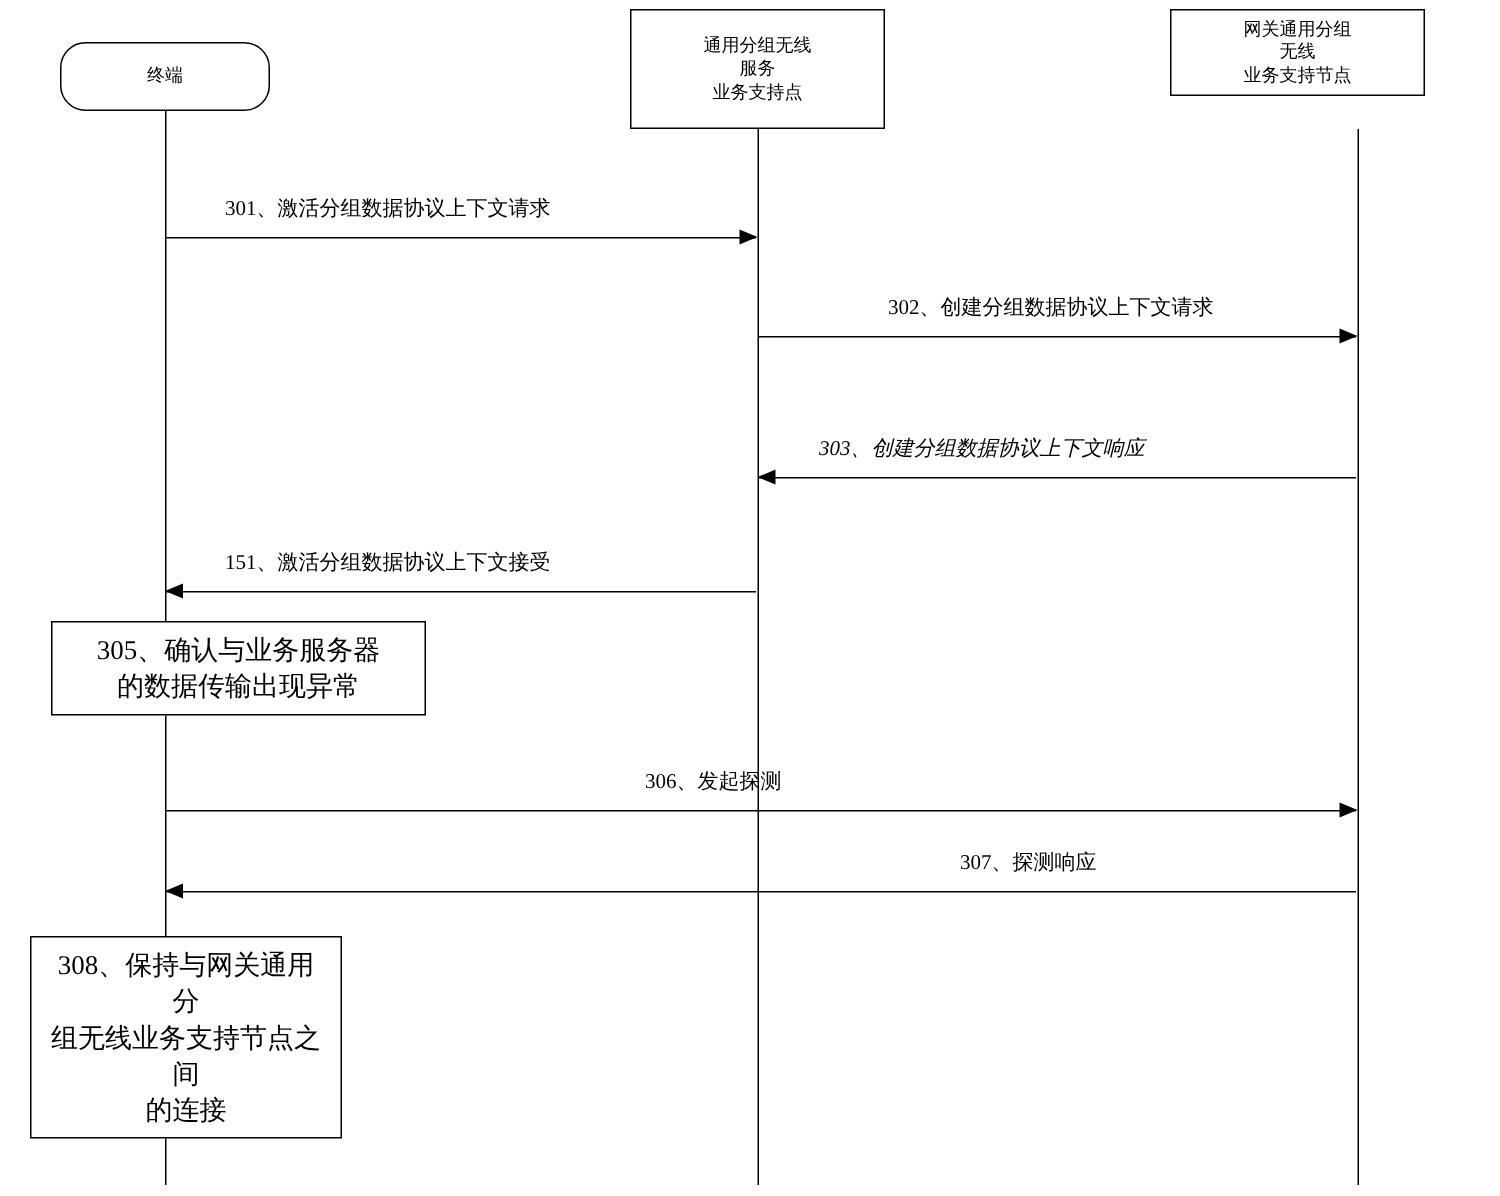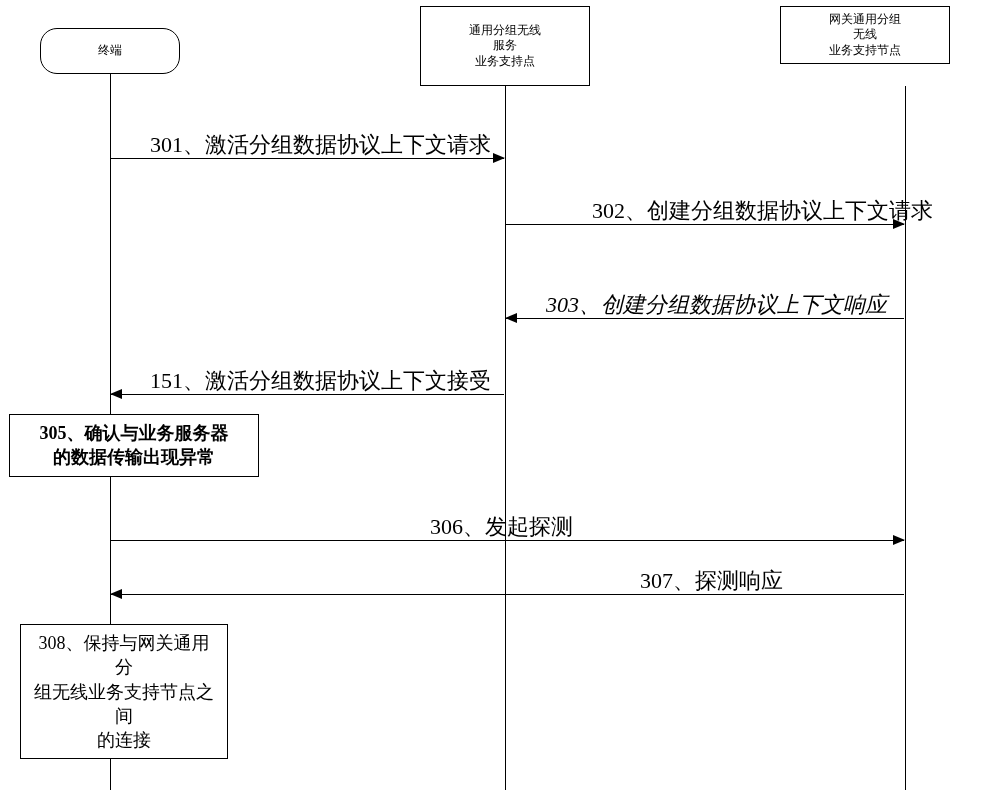--- a/index.html
+++ b/index.html
@@ -48,21 +48,21 @@
     content: "";
     position: absolute;
     left: -1px;
     top: -6px;
     border-right: 12px solid #000;
     border-top: 5px solid transparent;
     border-bottom: 5px solid transparent;
   }
   .msg-label {
     position: absolute;
-    font-size: 22px;
+    font-size: 14px;
     white-space: nowrap;
   }
   .box {
     position: absolute;
     border: 1.5px solid #000;
     background: #fff;
     font-size: 18px;
     padding: 6px 10px;
     text-align: center;
     line-height: 1.35;
@@ -91,21 +91,21 @@
 
 <div class="msg-label" style="left:550px; top:196px;margin-left:42px;">302、创建分组数据协议上下文请求</div>
 <div class="arrow right" style="left:506px; top:224px; width:398px;"></div>
 
 <div class="msg-label" style="left:546px; top:290px;font-style:italic;">303、创建分组数据协议上下文响应</div>
 <div class="arrow left" style="left:506px; top:318px; width:398px;"></div>
 
 <div class="msg-label" style="left:150px; top:366px;">151、激活分组数据协议上下文接受</div>
 <div class="arrow left" style="left:111px; top:394px; width:393px;"></div>
 
-<div class="box" style="left:9px; top:414px; width:250px;font-weight:bold;">305、确认与业务服务器
+<div class="box" style="left:34px; top:414px; width:250px;">305、确认与业务服务器
 的数据传输出现异常</div>
 
 <div class="msg-label" style="left:430px; top:512px;">306、发起探测</div>
 <div class="arrow right" style="left:111px; top:540px; width:793px;"></div>
 
 <div class="msg-label" style="left:640px; top:566px;">307、探测响应</div>
 <div class="arrow left" style="left:111px; top:594px; width:793px;"></div>
 
 <div class="box" style="left:20px; top:624px; width:208px;">308、保持与网关通用分
 组无线业务支持节点之间

